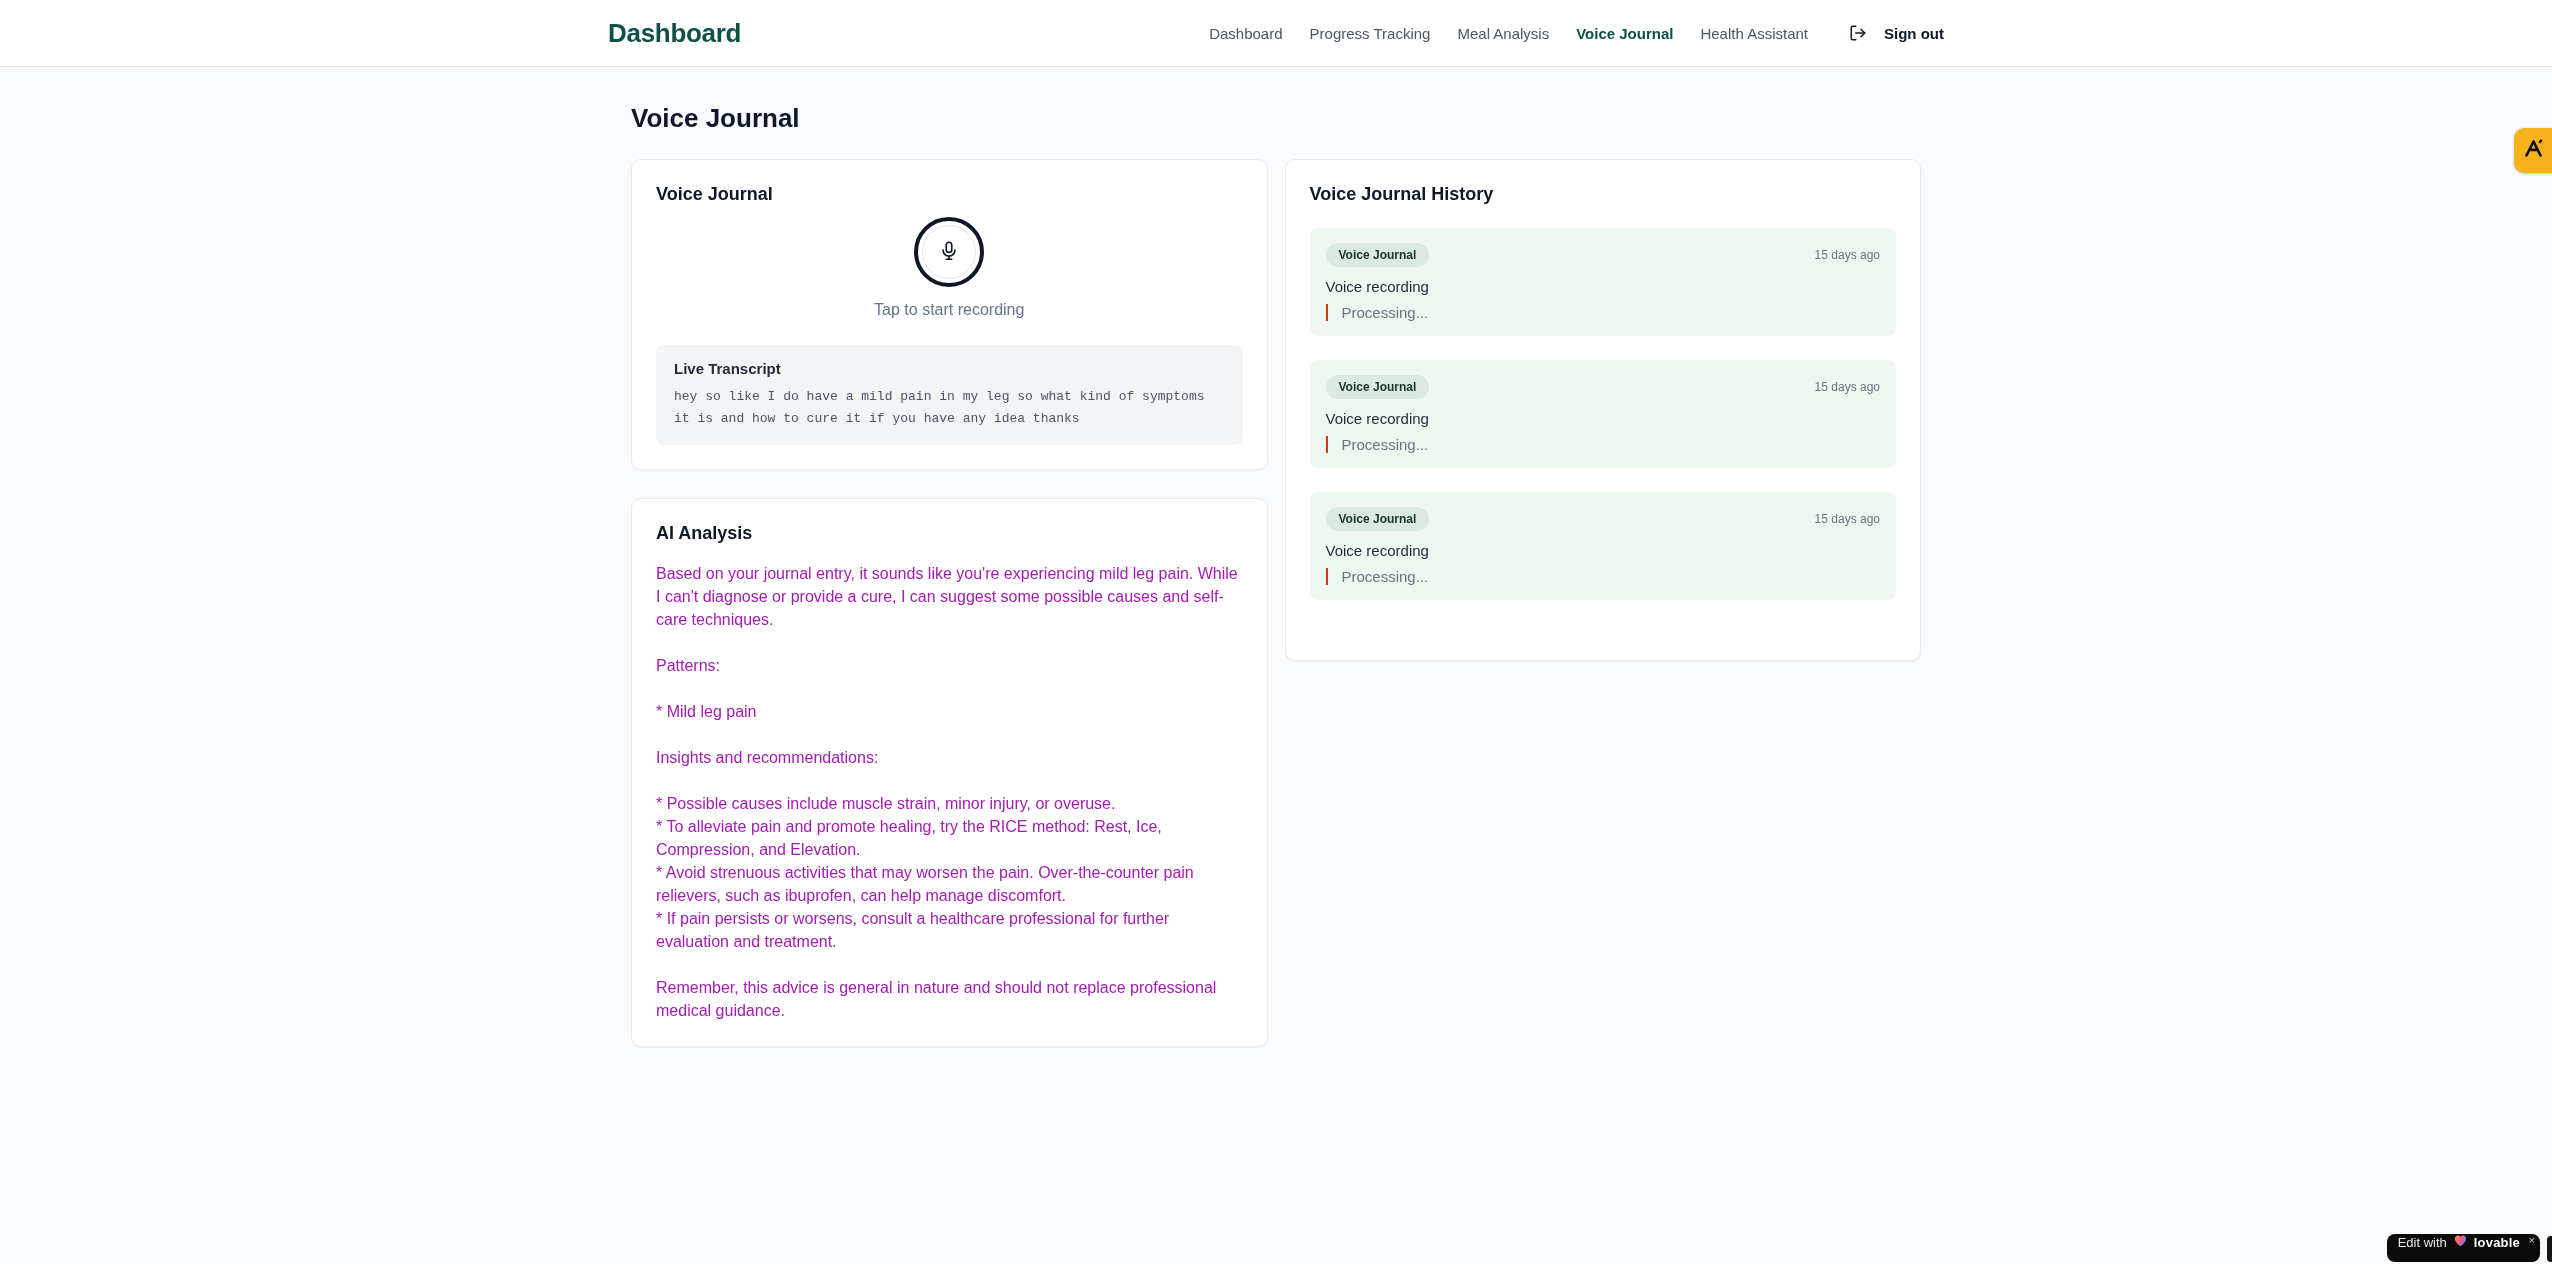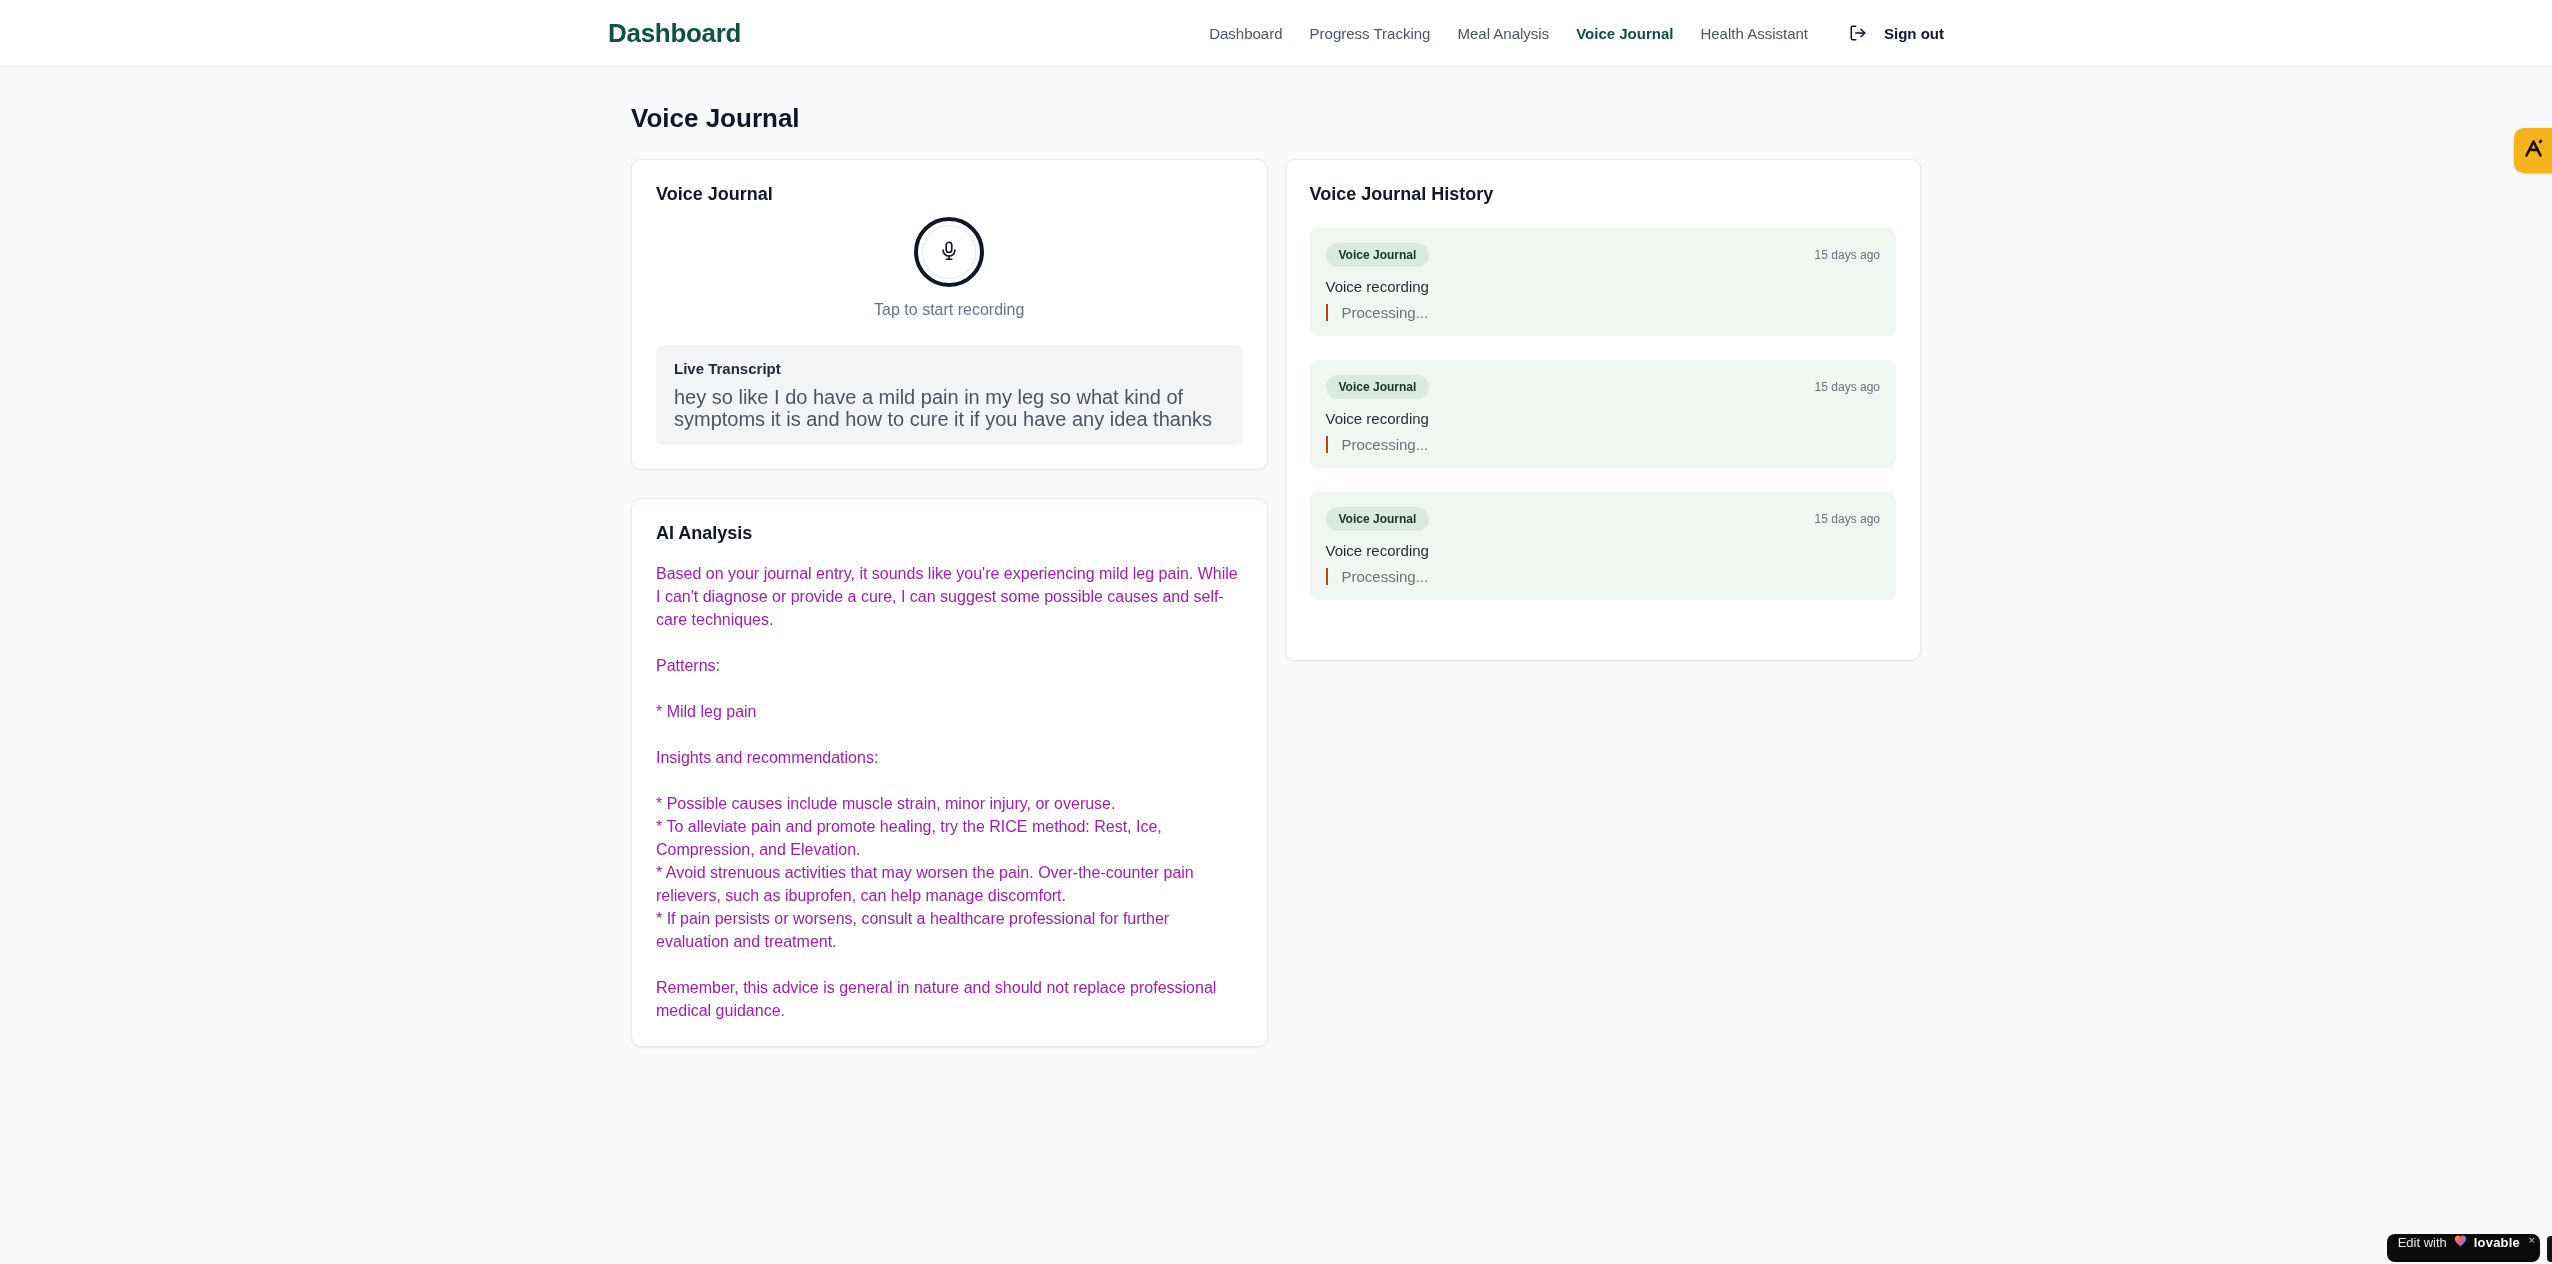--- a/index.html
+++ b/index.html
@@ -56,21 +56,21 @@
     box-shadow: inset 0 0 0 4px #ffffff, inset 0 0 0 5px #e5e7eb;
     display: inline-flex; align-items: center; justify-content: center;
     cursor: pointer;
   }
   .tap-hint { margin-top: 14px; font-size: 16px; color: #64748b; }
   .transcript-box {
     margin-top: 26px; background: #f3f4f6; border-radius: 8px;
     padding: 15px 18px;
   }
   .transcript-title { font-size: 15px; font-weight: 700; color: #1f2937; margin-bottom: 9px; }
-  .transcript-text { font-size: 20px; line-height: 22px; color: #4b5563; }
+  .transcript-text { font-size: 13px; line-height: 22px; color: #4b5563; font-family: Liberation Mono, monospace; }
 
   
   .ai-body {
     margin-top: 18px;
     white-space: pre-wrap;
     font-size: 16px; line-height: 23px; color: #a21caf;
   }
 
   
   .history-card { min-height: 502px; }

